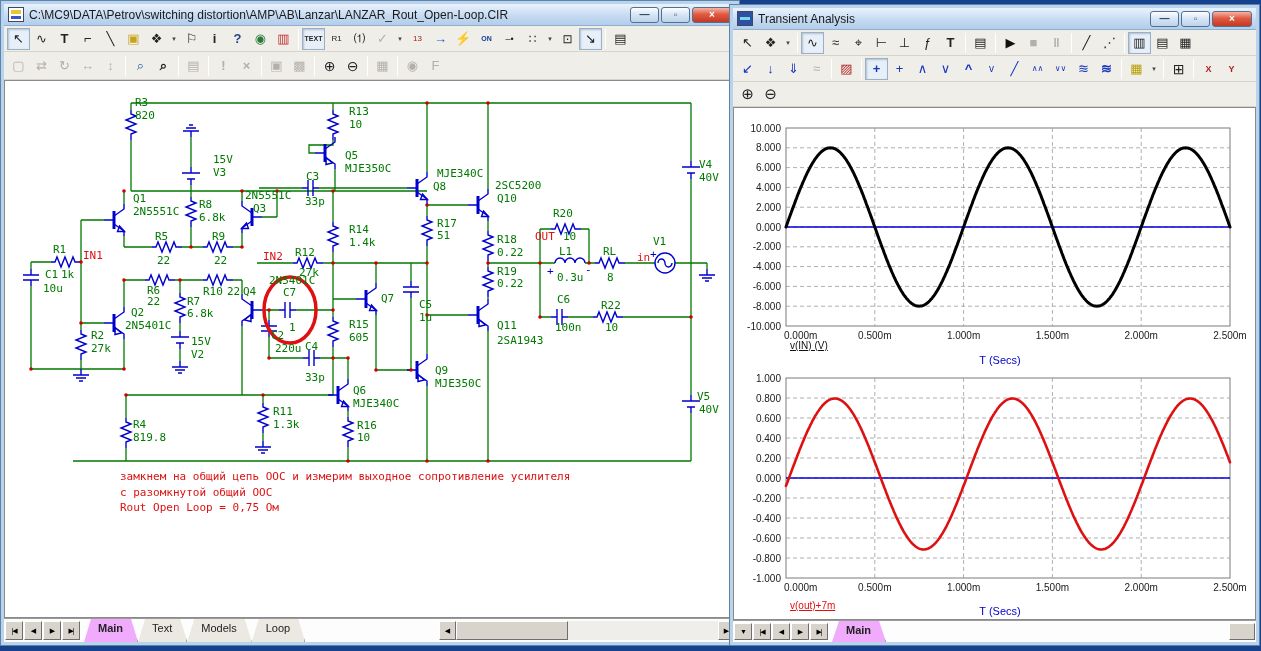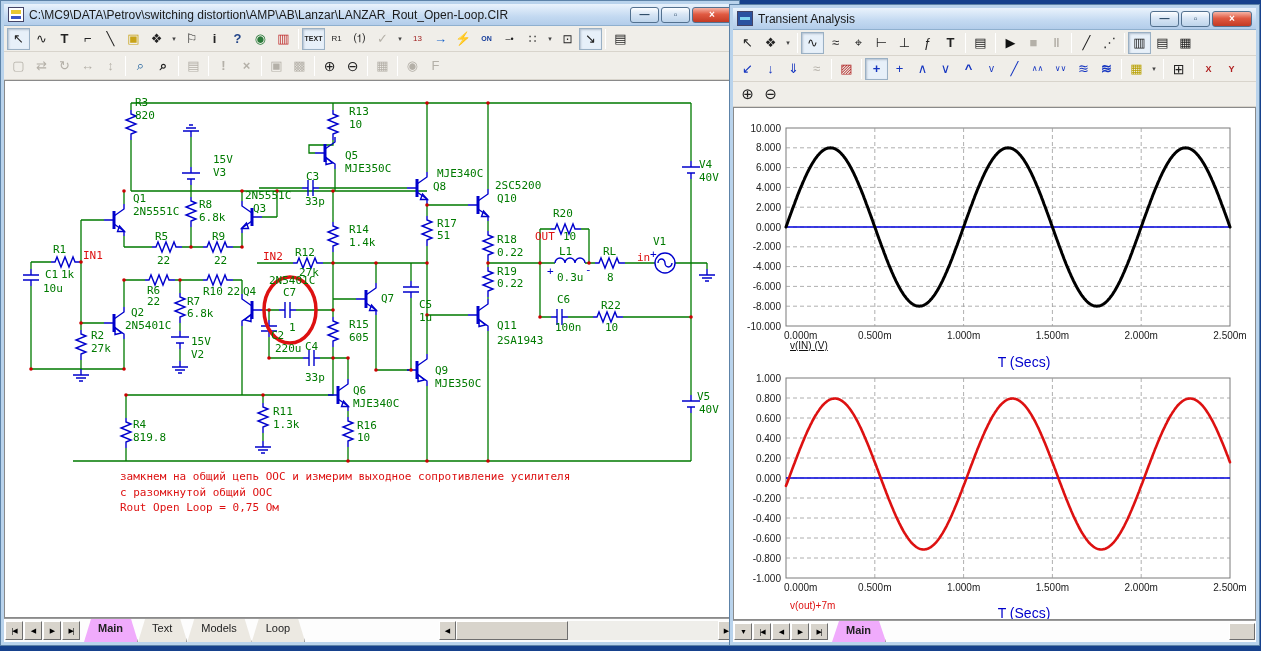--- a/index.html
+++ b/index.html
@@ -67,22 +67,22 @@
   .strack { background:#efeeea; }
 
   
   #right-win { left:729px; top:4px; width:531px; height:642px; z-index:5; }
   #plot-area { flex:1; background:#fff; border:1px solid #8a8a8a; position:relative; overflow:hidden; }
   #charts-svg { position:absolute; left:0; top:0; }
   .chart-title { position:absolute; left:52px; width:444px; top:4px; text-align:center;
                  color:#0000cc; font-size:11.5px; }
   .legend { position:absolute; left:56px; font-size:10px; }
   .legend.l0 { top:232px; color:#111; text-decoration:underline; }
-  .legend.l1 { top:492px; color:#dd1111; }
-  .xlab { position:absolute; left:68px; width:444px; text-align:center; color:#0000cc; font-size:14px; }
+  .legend.l1 { top:492px; color:#dd1111;text-decoration:underline; }
+  .xlab { position:absolute; left:44px; width:444px; text-align:center; color:#0000cc; font-size:11px; }
   .xlab.x0 { top:246px; }
   .xlab.x1 { top:497px; }
   .ctick { font-size:10px; fill:#202020; font-family:"Liberation Sans",sans-serif; }
 
   
   .wires { stroke:#007a00; stroke-width:1.3; fill:none; }
   .sym { stroke:#0000cc; stroke-width:1.4; fill:none; }
 </style>
 </head>
 <body>

